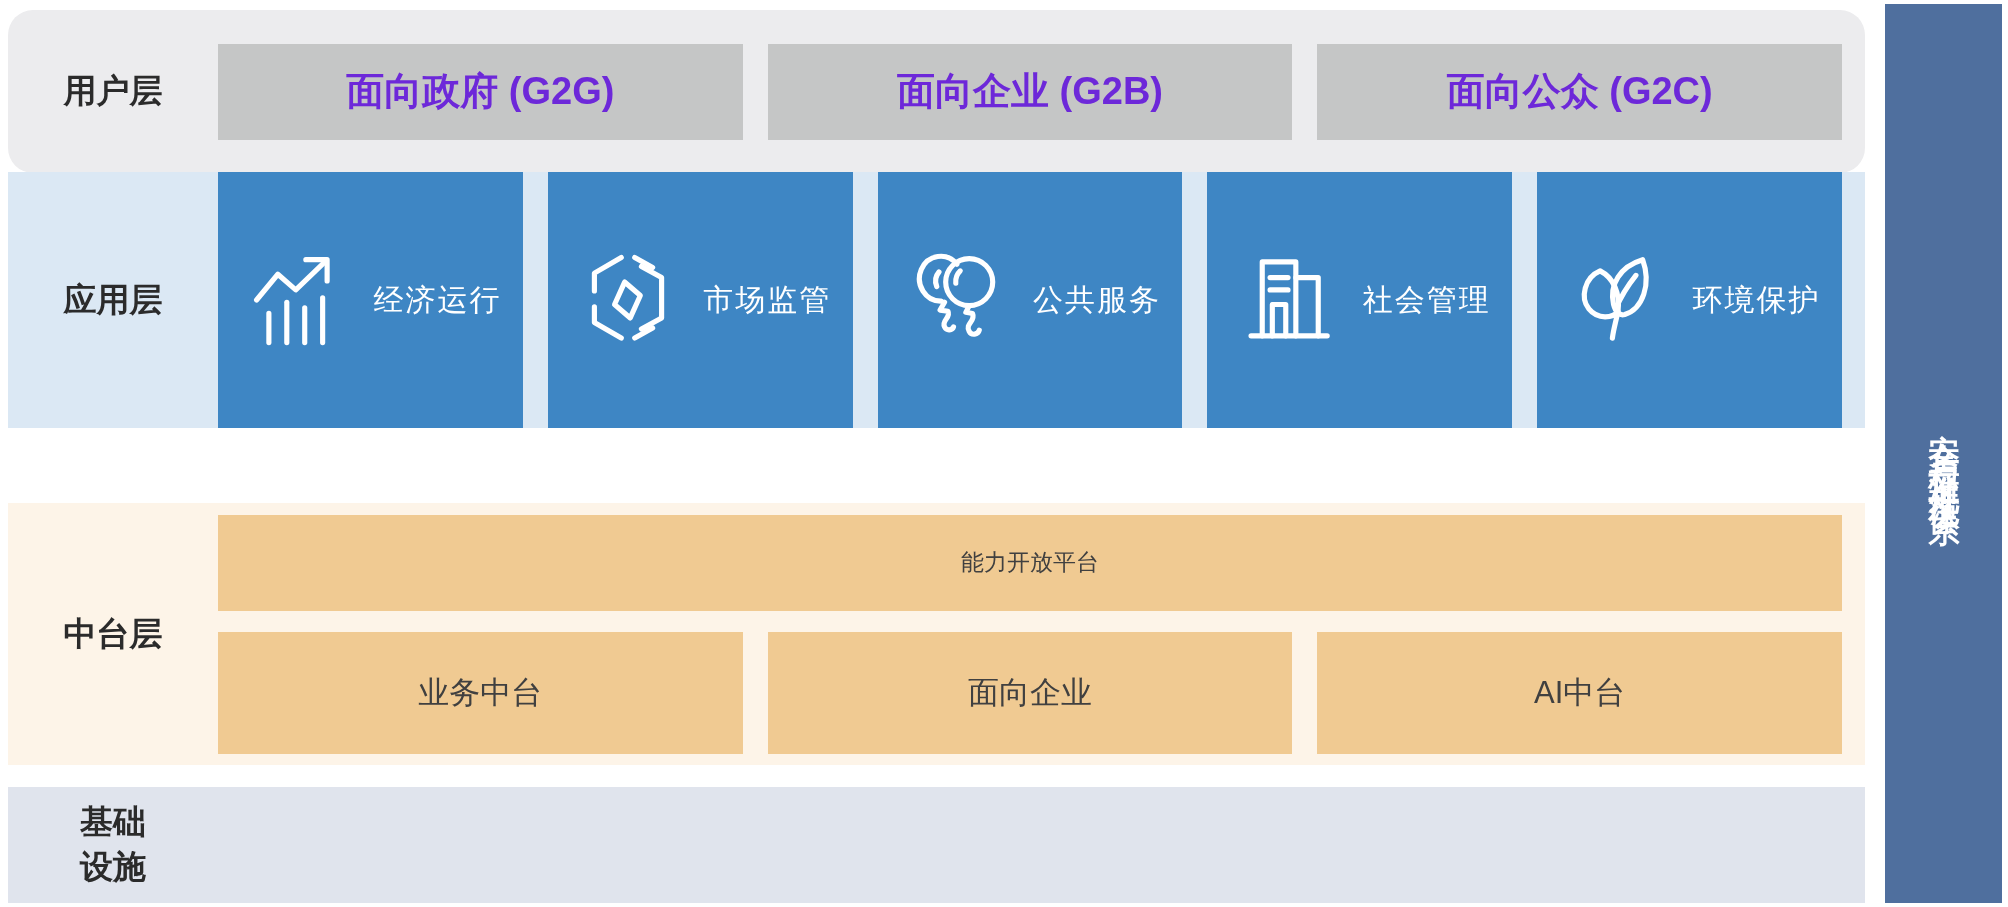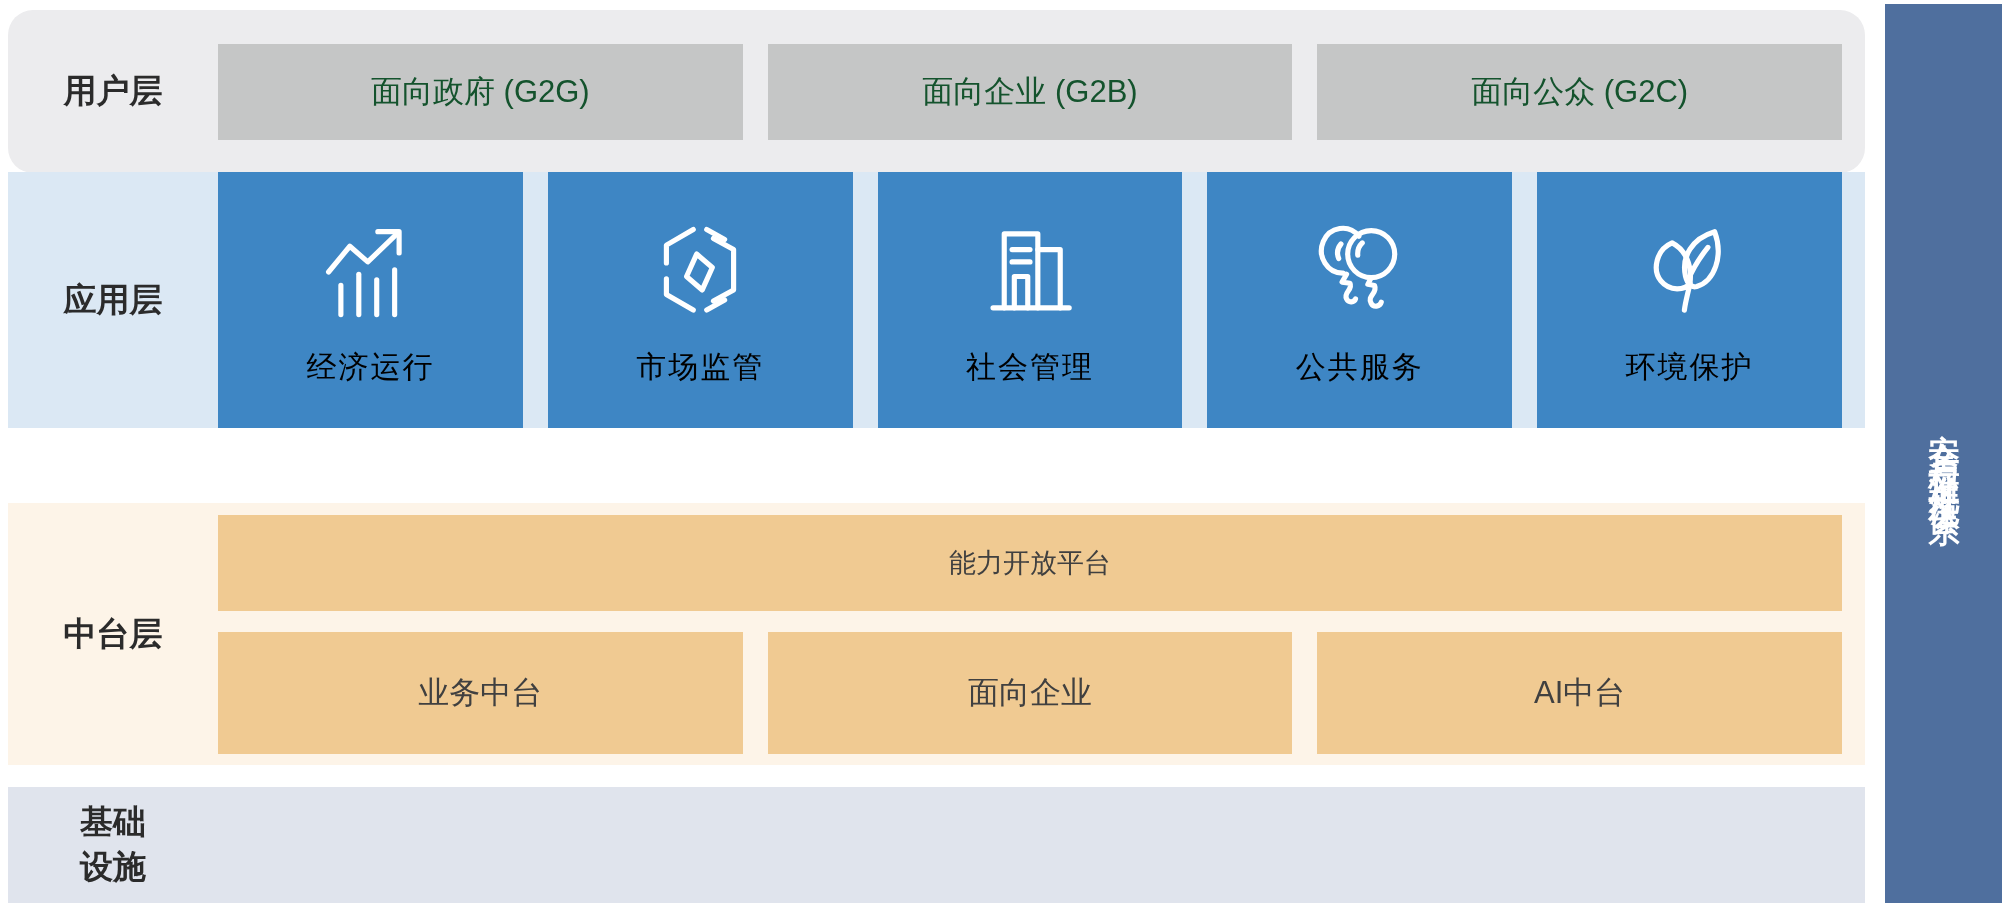--- a/index.html
+++ b/index.html
@@ -14,35 +14,35 @@
   .canvas{position:relative;width:2008px;height:907px;background:#ffffff;overflow:hidden;}
 
   .row{position:absolute;left:8px;width:1857px;display:flex;align-items:center;box-sizing:border-box;}
   .row-label{width:210px;flex:0 0 210px;display:flex;align-items:center;justify-content:center;
              font-size:33px;font-weight:bold;color:var(--dark-text);text-align:center;line-height:1.35;}
   .row-content{flex:1;display:flex;gap:25px;margin-right:23px;}
 
   
   .row-user{top:10px;height:163px;background:var(--user-row-bg);border-radius:25px;}
   .user-box{flex:1;height:96px;background:var(--user-box-bg);display:flex;align-items:center;justify-content:center;
-            font-size:31px;color:#14532d;}
+            font-size:38px;color:#6d28d9;font-weight:bold;}
 
   
   .row-app{top:172px;height:256px;background:var(--app-row-bg);}
-  .app-box{flex:1;height:256px;background:var(--app-box-bg);display:flex;flex-direction:column;
-           align-items:center;justify-content:center;gap:16px;color:#000000;}
+  .app-box{flex:1;height:256px;background:var(--app-box-bg);display:flex;flex-direction:row;
+           align-items:center;justify-content:center;gap:16px;color:#ffffff;}
   .app-box .icon{width:118px;height:118px;display:flex;align-items:center;justify-content:center;}
   .app-box .icon svg{width:112px;height:112px;}
   .app-label{font-size:30px;letter-spacing:2px;}
 
   
   .row-mid{top:503px;height:262px;background:var(--mid-row-bg);}
   .row-mid .row-content{flex-direction:column;gap:0;}
   .mid-platform{height:96px;background:var(--mid-box-bg);display:flex;align-items:center;justify-content:center;
-                font-size:27px;color:var(--mid-text);}
+                font-size:23px;color:var(--mid-text);}
   .mid-row2{display:flex;gap:25px;margin-top:21px;}
   .mid-box{flex:1;height:122px;background:var(--mid-box-bg);display:flex;align-items:center;justify-content:center;
            font-size:31px;color:var(--mid-text);}
 
   
   .row-infra{top:787px;height:116px;background:var(--infra-row-bg);}
   .row-infra .row-content{gap:20px;}
   .infra-box{height:76px;background:var(--infra-box-bg);display:flex;align-items:center;justify-content:center;
              font-size:31px;color:#f2f5fa;}
   .infra-box.small{flex:0 0 232px;}
@@ -96,43 +96,43 @@
             <path d="M62,20 L80,30 L80,66 L62,76"></path>
             <path d="M47,34 L38,54 L52,66 L61,46 Z"></path>
           </svg>
         </span>
         <span class="app-label">市场监管</span>
       </div>
 
       <div class="app-box">
         <span class="icon">
           <svg viewBox="0 0 100 100" fill="none" stroke="#ffffff" stroke-width="4.6" stroke-linecap="round" stroke-linejoin="round">
+            <path d="M49,18 A19,20 0 1 0 35,51"></path>
+            <circle cx="60" cy="34" r="21"></circle>
+            <path d="M33,25 a11,12 0 0 0 -2,13"></path>
+            <path d="M52,24 a12,13 0 0 0 -4,11"></path>
+            <path d="M38,52 l-4,7 l7,1 c3,6 -6,8 -3,14 c2,4 7,3 8,0"></path>
+            <path d="M60,55 l-3,6 l6,1 c3,7 -7,9 -3,16 c2,4 8,3 9,-1"></path>
+          </svg>
+        </span>
+        <span class="app-label">公共服务</span>
+      </div>
+
+      <div class="app-box">
+        <span class="icon">
+          <svg viewBox="0 0 100 100" fill="none" stroke="#ffffff" stroke-width="4.6" stroke-linecap="round" stroke-linejoin="round">
             <path d="M27,82 L27,16 L57,16 L57,82"></path>
             <path d="M57,30 L77,30 L77,82"></path>
             <line x1="34" y1="30" x2="50" y2="30"></line>
             <line x1="34" y1="41" x2="50" y2="41"></line>
             <path d="M36,82 L36,54 L48,54 L48,82"></path>
             <line x1="17" y1="82" x2="85" y2="82"></line>
           </svg>
         </span>
         <span class="app-label">社会管理</span>
-      </div>
-
-      <div class="app-box">
-        <span class="icon">
-          <svg viewBox="0 0 100 100" fill="none" stroke="#ffffff" stroke-width="4.6" stroke-linecap="round" stroke-linejoin="round">
-            <path d="M49,18 A19,20 0 1 0 35,51"></path>
-            <circle cx="60" cy="34" r="21"></circle>
-            <path d="M33,25 a11,12 0 0 0 -2,13"></path>
-            <path d="M52,24 a12,13 0 0 0 -4,11"></path>
-            <path d="M38,52 l-4,7 l7,1 c3,6 -6,8 -3,14 c2,4 7,3 8,0"></path>
-            <path d="M60,55 l-3,6 l6,1 c3,7 -7,9 -3,16 c2,4 8,3 9,-1"></path>
-          </svg>
-        </span>
-        <span class="app-label">公共服务</span>
       </div>
 
       <div class="app-box">
         <span class="icon">
           <svg viewBox="0 0 100 100" fill="none" stroke="#ffffff" stroke-width="4.6" stroke-linecap="round" stroke-linejoin="round">
             <path d="M34,24 C20,30 16,48 24,58 C32,68 46,66 50,60 C52,44 46,30 34,24 Z"></path>
             <path d="M72,14 C52,20 42,36 46,54 C48,62 52,64 56,63 C72,58 80,36 72,14 Z"></path>
             <path d="M50,60 C48,70 46,76 45,84"></path>
             <path d="M66,28 C58,38 52,48 48,58"></path>
           </svg>

